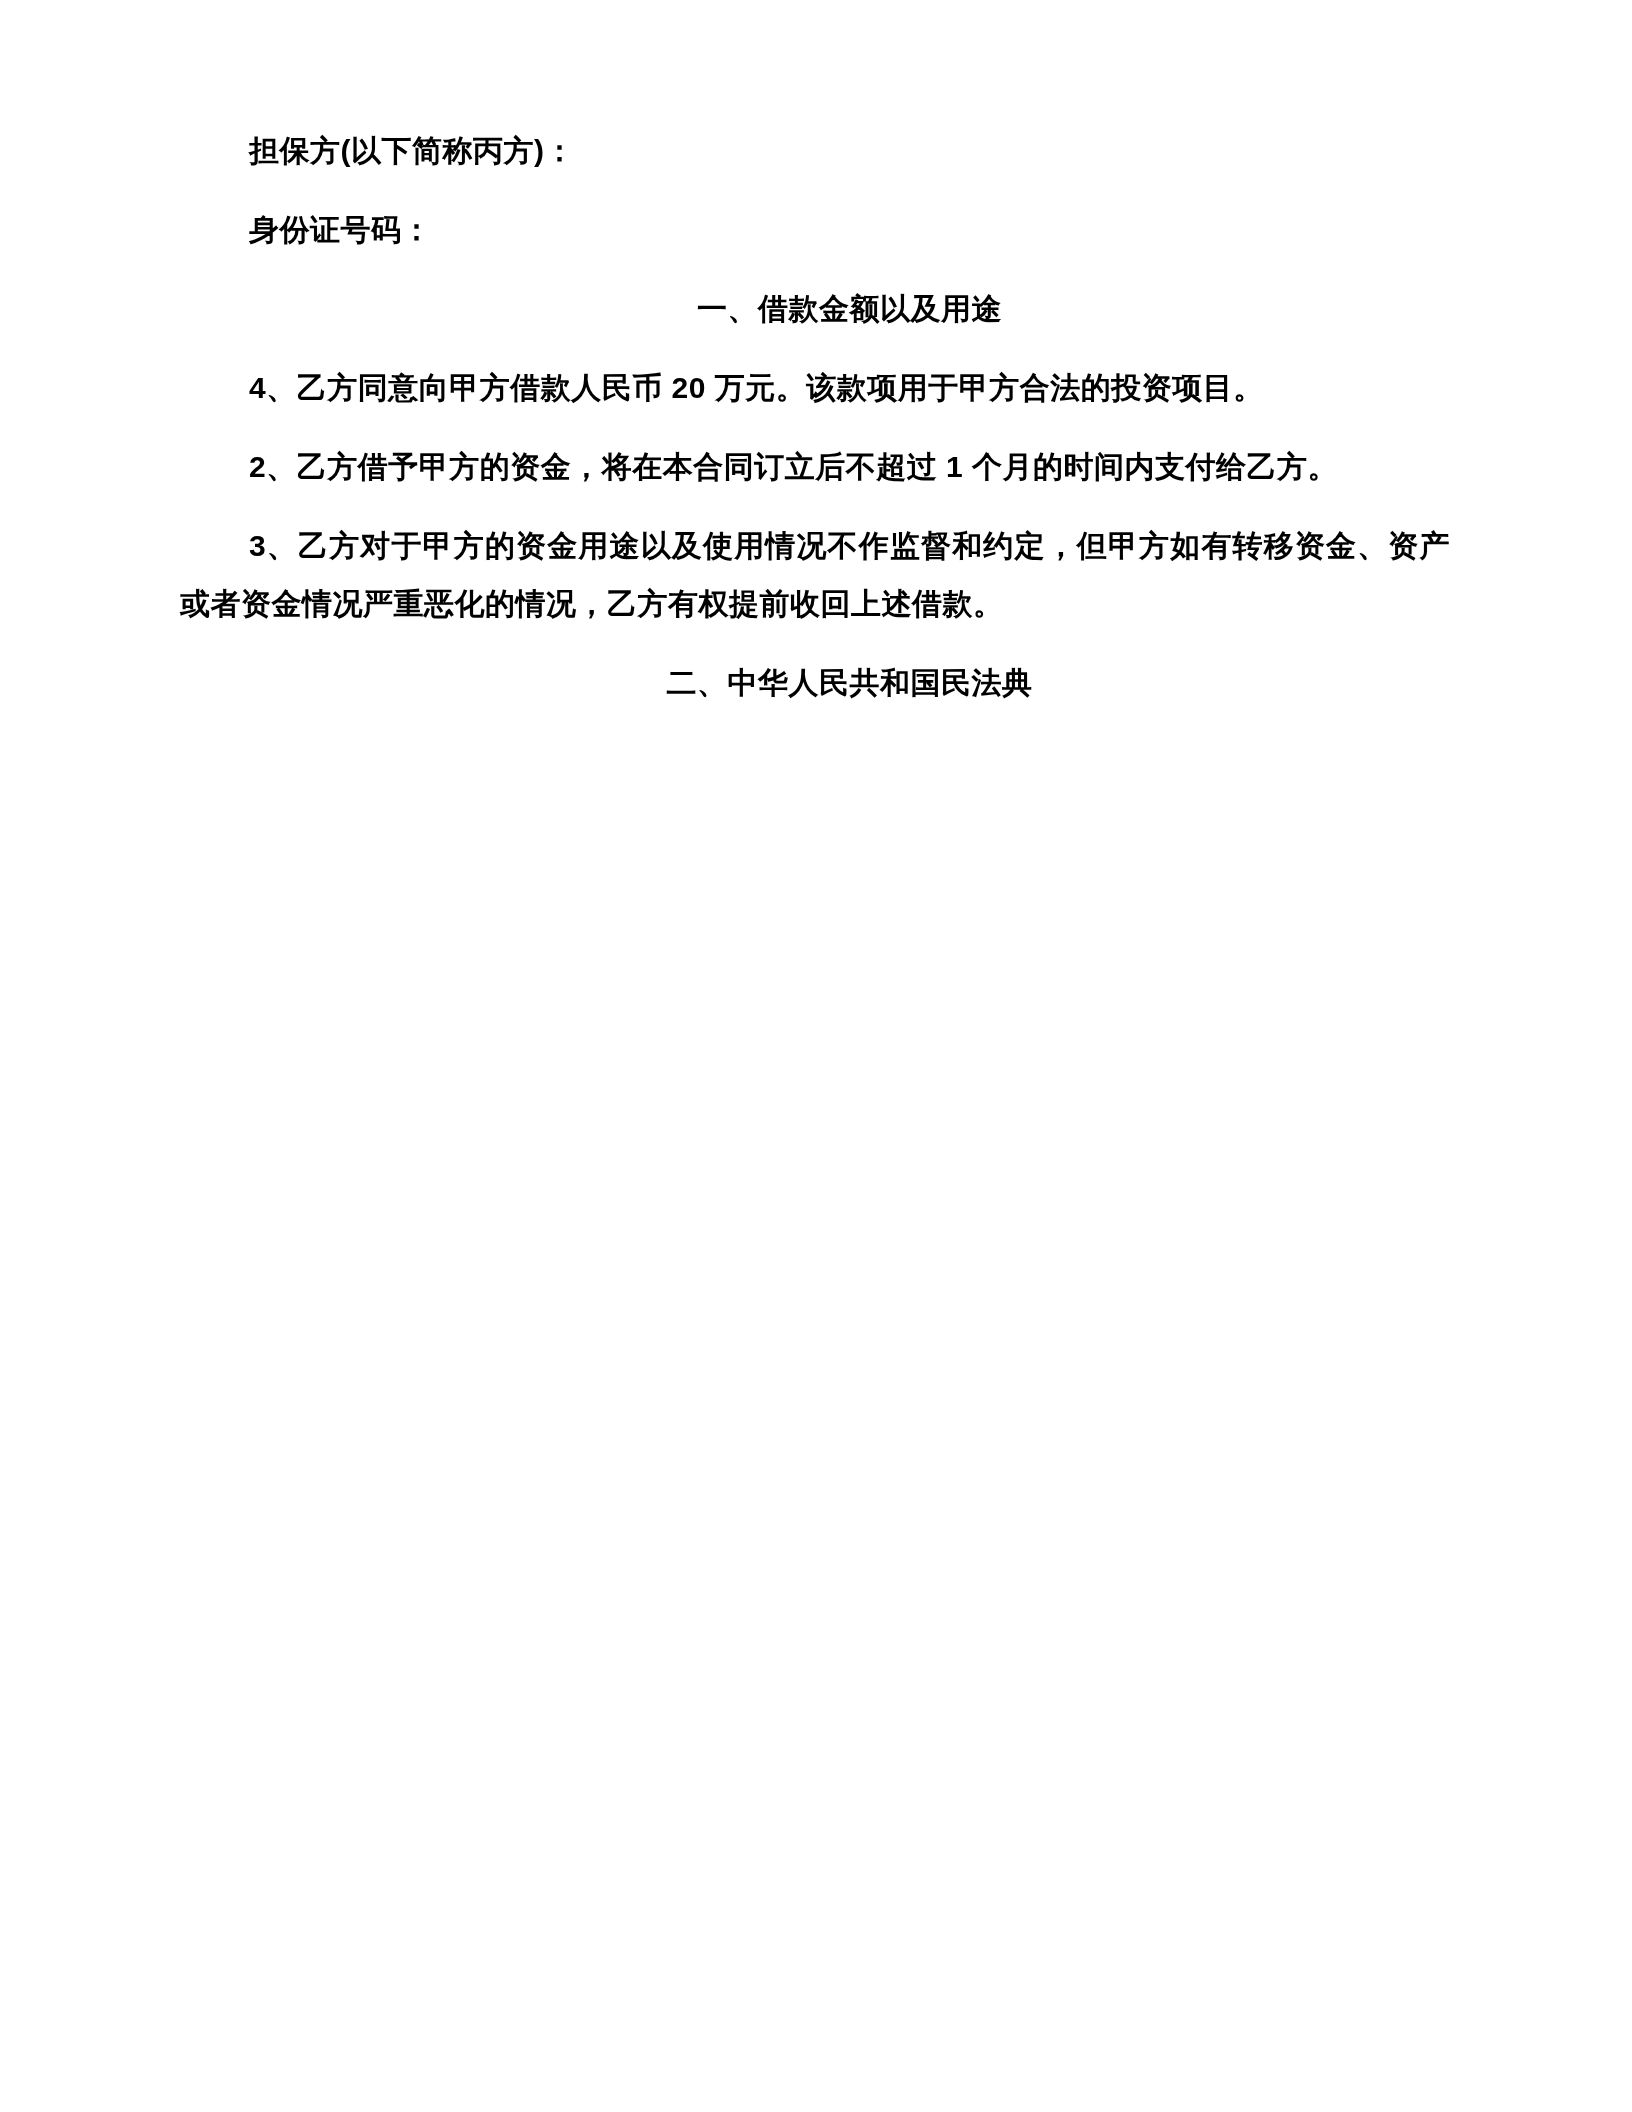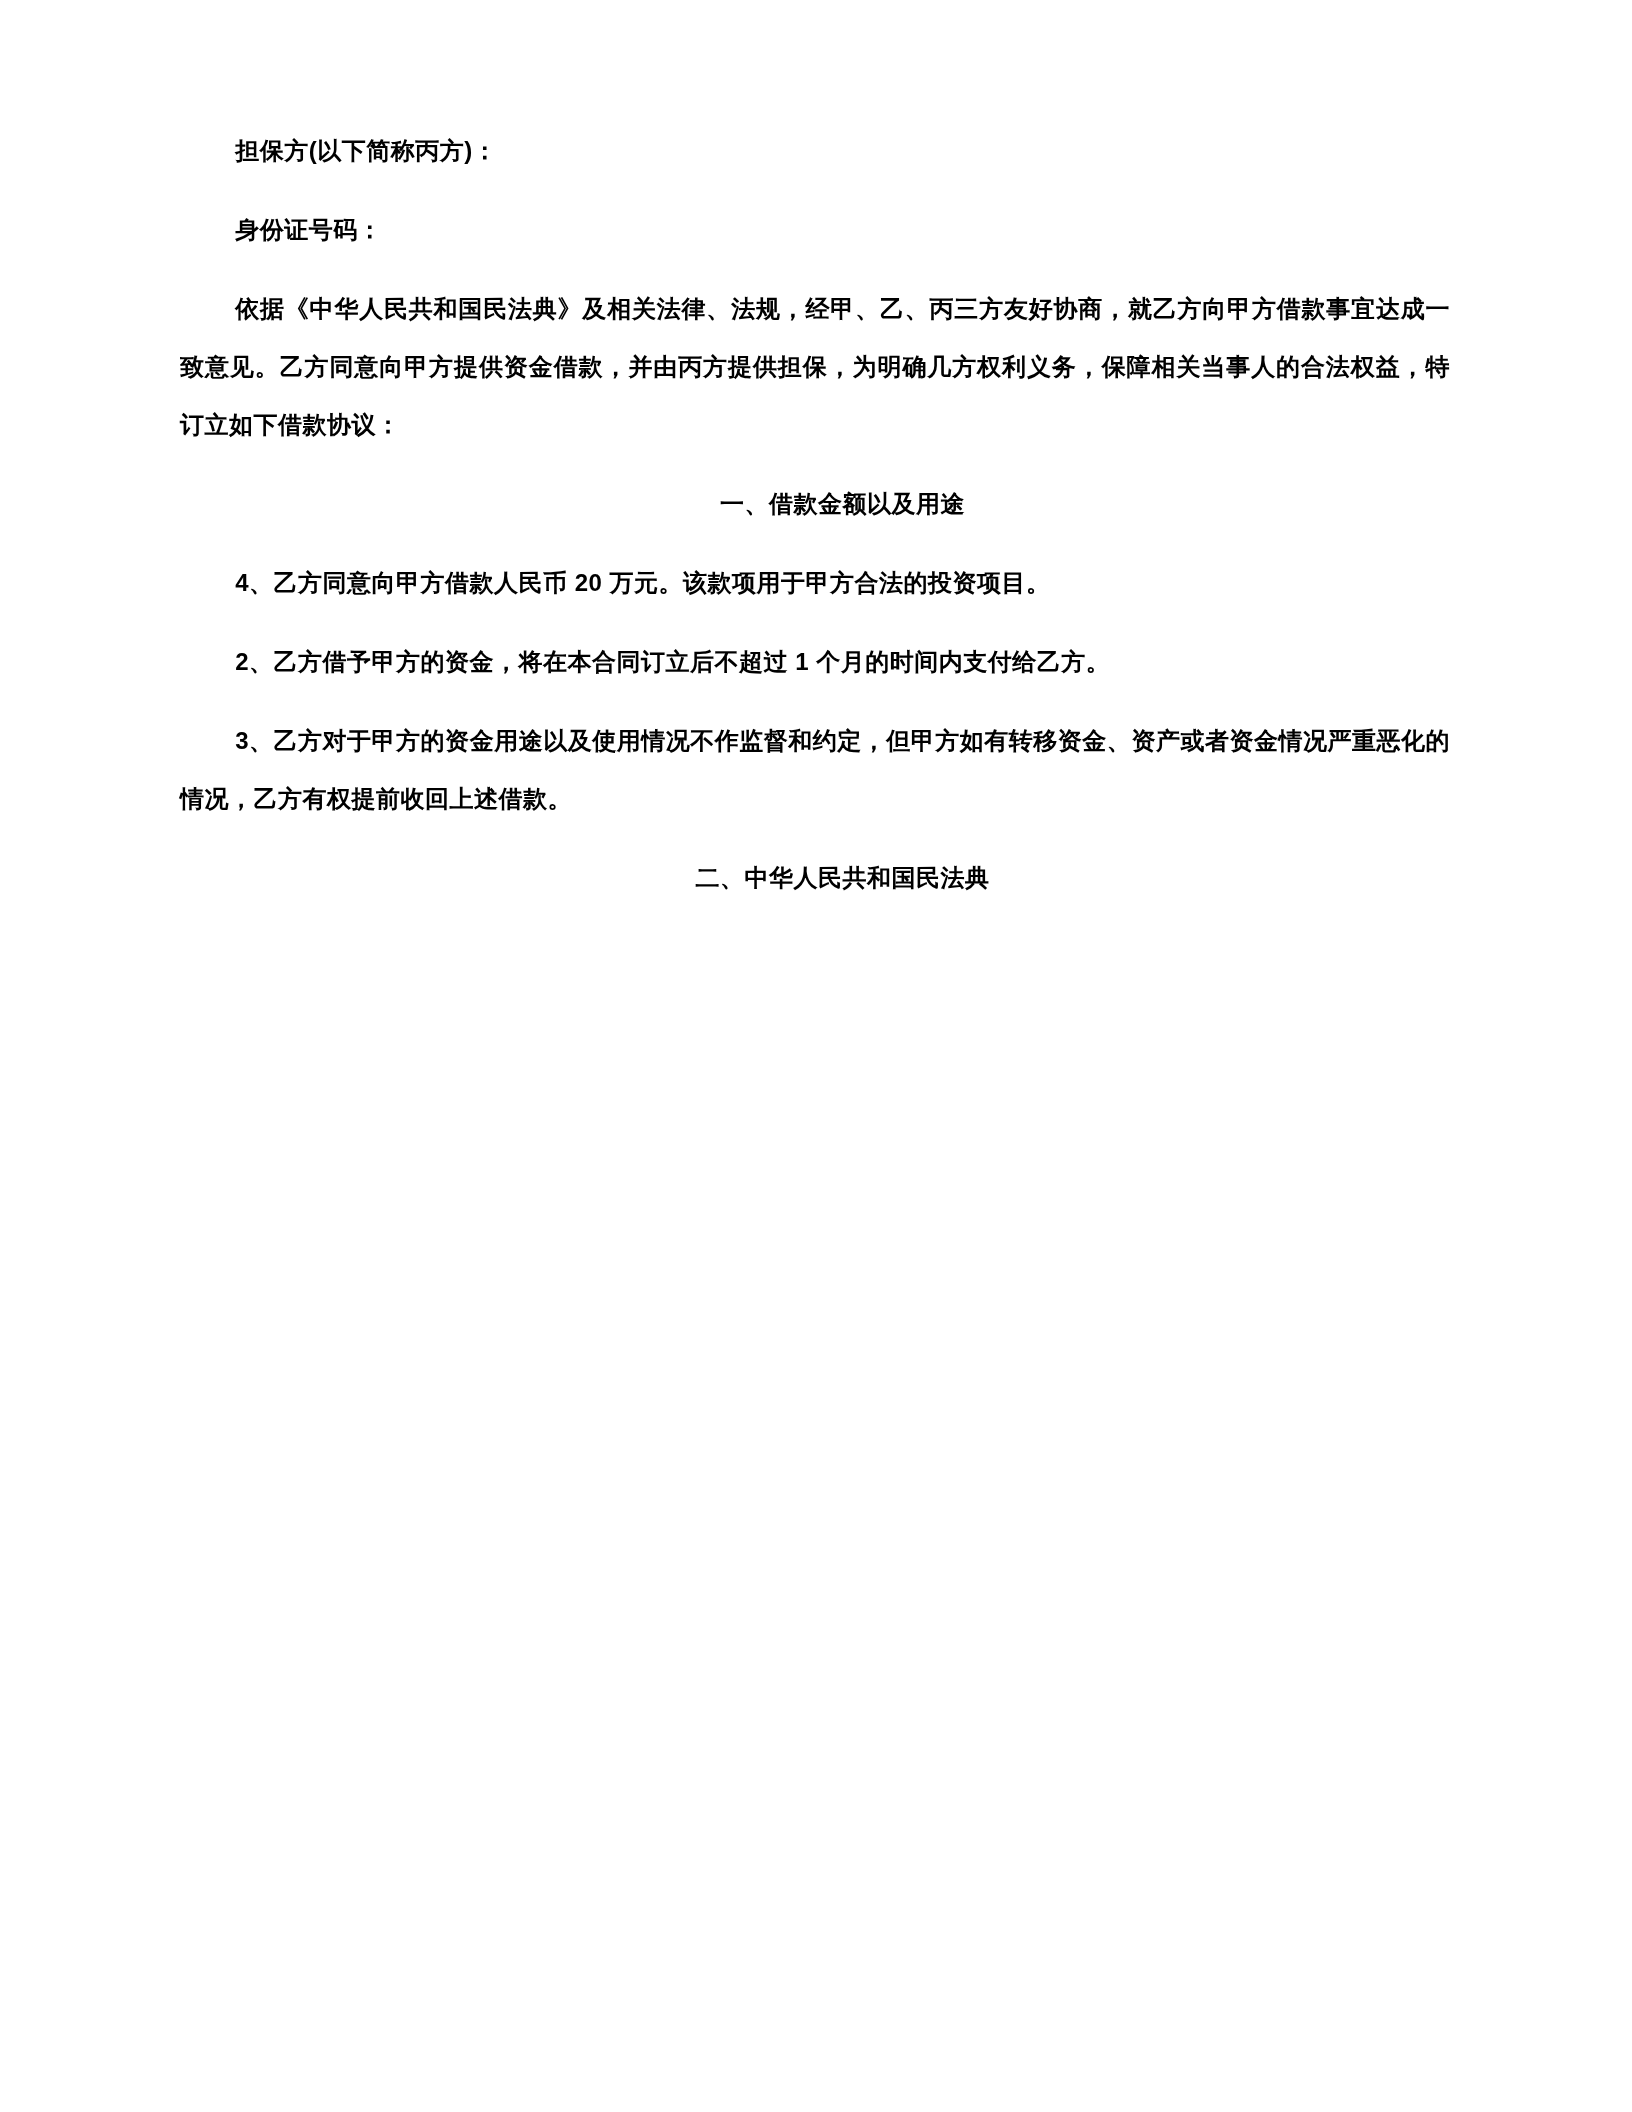--- a/index.html
+++ b/index.html
@@ -11,21 +11,21 @@
   }
   .page {
     width: 1632px;
     height: 2112px;
     background: #ffffff;
     padding: 122px 182px 80px 180px;
     overflow: hidden;
   }
   .doc-body {
     color: #000000;
-    font-size: 24px;
+    font-size: 30px;
     font-weight: 700;
     letter-spacing: 0.5px;
   }
   .para {
     line-height: 58px;
     text-indent: 2.3em;
     text-align: justify;
     margin-bottom: 21px;
     word-break: break-all;
   }
@@ -46,21 +46,20 @@
 <body>
 
 <div class="page">
   <div class="doc-body">
 
     <p class="line">担保方(以下简称丙方)：</p>
 
 
     <p class="line">身份证号码：</p>
 
-    <p class="para">依据《中华人民共和国民法典》及相关法律、法规，经甲、乙、丙三方友好协商，就乙方向甲方借款事宜达成一致意见。乙方同意向甲方提供资金借款，并由丙方提供担保，为明确几方权利义务，保障相关当事人的合法权益，特订立如下借款协议：</p>
 
     <p class="heading">一、借款金额以及用途</p>
 
     <p class="para">4、乙方同意向甲方借款人民币 20 万元。该款项用于甲方合法的投资项目。</p>
 
     <p class="para">2、乙方借予甲方的资金，将在本合同订立后不超过 1 个月的时间内支付给乙方。</p>
 
     <p class="para">3、乙方对于甲方的资金用途以及使用情况不作监督和约定，但甲方如有转移资金、资产或者资金情况严重恶化的情况，乙方有权提前收回上述借款。</p>
 
     <p class="heading">二、中华人民共和国民法典</p>

